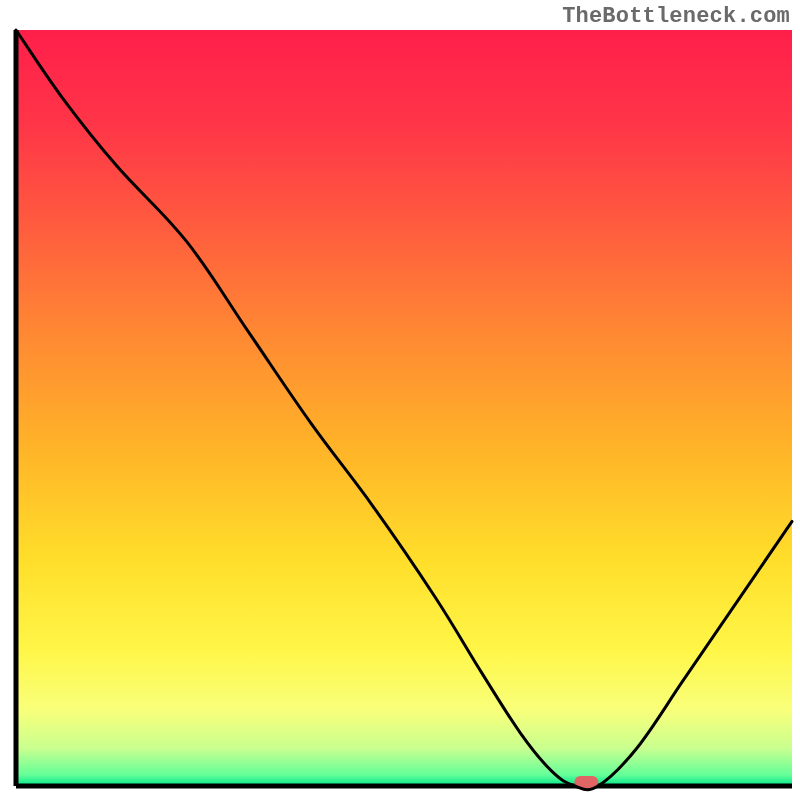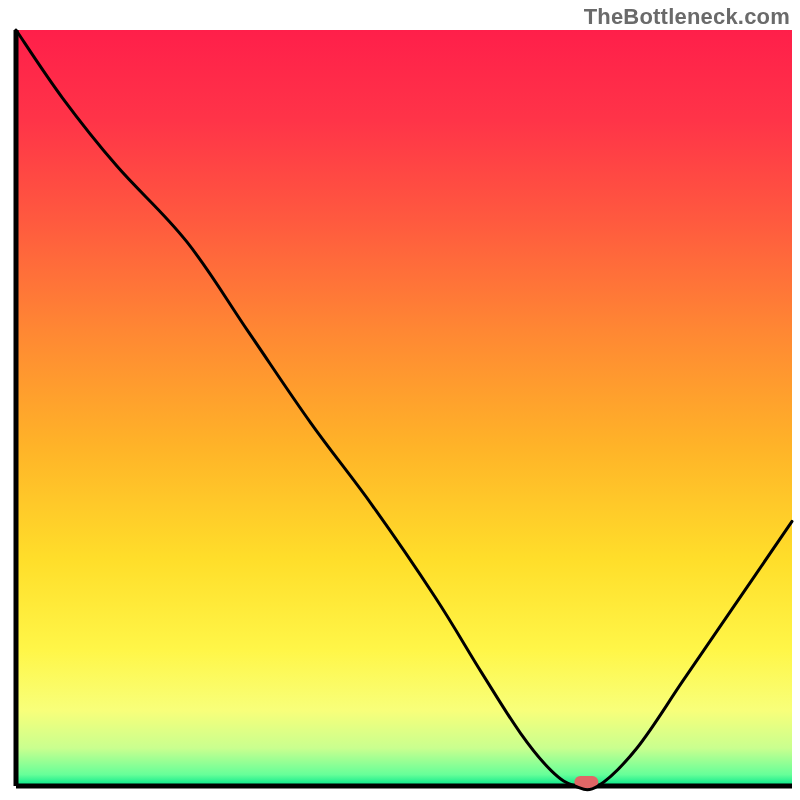--- a/index.html
+++ b/index.html
@@ -7,20 +7,21 @@
     padding: 0;
     width: 800px;
     height: 800px;
     background: #ffffff;
     font-family: Arial, Helvetica, sans-serif;
   }
   .wrap {
     position: relative;
     width: 800px;
     height: 585px;
+    font-family: Liberation Mono, monospace;
   }
   .watermark {
     position: absolute;
     top: 4px;
     right: 10px;
     font-size: 22px;
     font-weight: 600;
     color: #6a6a6a;
     letter-spacing: 0.2px;
     z-index: 20;

